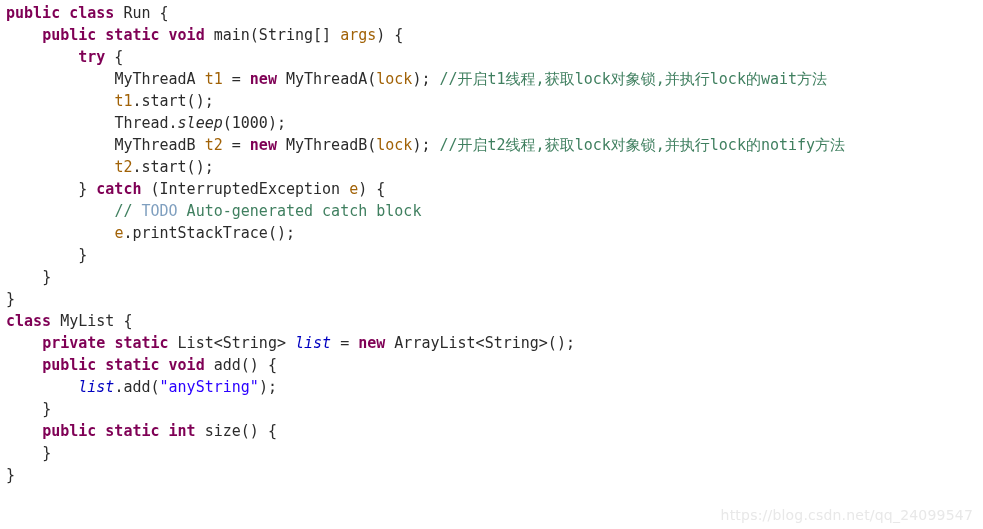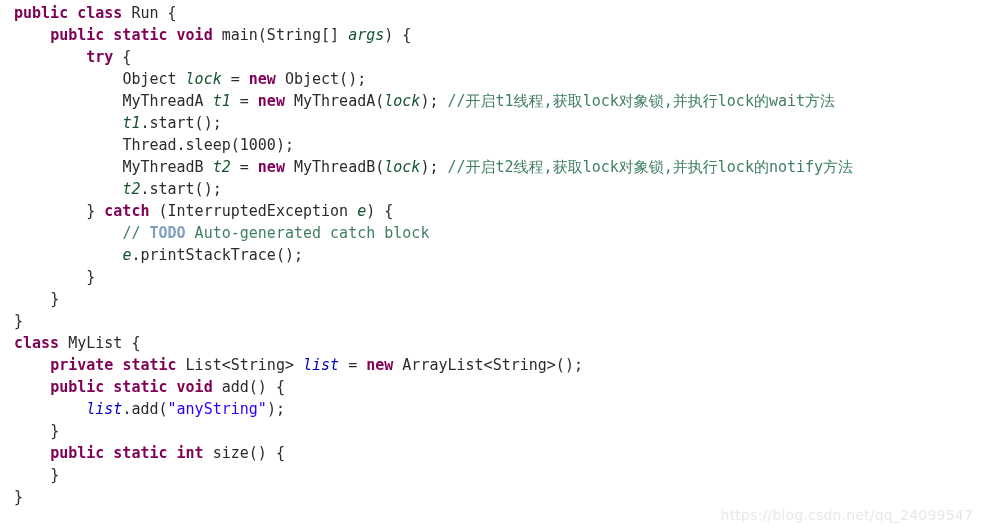--- a/index.html
+++ b/index.html
@@ -25,51 +25,51 @@
   }
 
   .code-line {
     height: 22px;
     line-height: 22px;
     white-space: pre;
     font-size: 15px;
     font-family: "DejaVu Sans Mono", "Liberation Mono", monospace;
     color: #2b2b2b;
     letter-spacing: 0px;
-    padding-left: 14px;
+    padding-left: 6px;
   }
 
   
   .tok-keyword {
     color: #7f0055;
     font-weight: bold;
   }
   .tok-plain {
     color: #2b2b2b;
   }
   .tok-local {
-    color: #14532d;
-    font-style: italic;
+    color: #a16207;
   }
   .tok-comment {
     color: #3f7f5f;
   }
   .tok-todo {
     color: #7f9fbf;
-    font-weight: bold;
+    font-weight: normal;
   }
   .tok-string {
     color: #2a00ff;
   }
   .tok-static-field {
     color: #0000c0;
     font-style: italic;
   }
   .tok-static-method {
     color: #2b2b2b;
+    font-style: italic;
   }
 
   
   #watermark {
     position: absolute;
     right: 10px;
     bottom: 6px;
     font-family: "DejaVu Sans", "Liberation Sans", sans-serif;
     font-size: 14px;
     color: #e8e8e8;
@@ -79,21 +79,20 @@
   }
 </style>
 </head>
 <body>
 
 <div id="code-surface">
   <div id="code-block">
       <div class="code-line"><span></span><span class="tok-keyword">public</span><span class="tok-plain"> </span><span class="tok-keyword">class</span><span class="tok-plain"> Run {</span></div>
       <div class="code-line"><span>    </span><span class="tok-keyword">public</span><span class="tok-plain"> </span><span class="tok-keyword">static</span><span class="tok-plain"> </span><span class="tok-keyword">void</span><span class="tok-plain"> main(String[] </span><span class="tok-local">args</span><span class="tok-plain">) {</span></div>
       <div class="code-line"><span>        </span><span class="tok-keyword">try</span><span class="tok-plain"> {</span></div>
-      <div class="code-line"><span>            </span><span class="tok-plain">Object </span><span class="tok-local">lock</span><span class="tok-plain"> = </span><span class="tok-keyword">new</span><span class="tok-plain"> Object();</span></div>
       <div class="code-line"><span>            </span><span class="tok-plain">MyThreadA </span><span class="tok-local">t1</span><span class="tok-plain"> = </span><span class="tok-keyword">new</span><span class="tok-plain"> MyThreadA(</span><span class="tok-local">lock</span><span class="tok-plain">); </span><span class="tok-comment">//开启t1线程,获取lock对象锁,并执行lock的wait方法</span></div>
       <div class="code-line"><span>            </span><span class="tok-local">t1</span><span class="tok-plain">.start();</span></div>
       <div class="code-line"><span>            </span><span class="tok-plain">Thread.</span><span class="tok-static-method">sleep</span><span class="tok-plain">(1000);</span></div>
       <div class="code-line"><span>            </span><span class="tok-plain">MyThreadB </span><span class="tok-local">t2</span><span class="tok-plain"> = </span><span class="tok-keyword">new</span><span class="tok-plain"> MyThreadB(</span><span class="tok-local">lock</span><span class="tok-plain">); </span><span class="tok-comment">//开启t2线程,获取lock对象锁,并执行lock的notify方法</span></div>
       <div class="code-line"><span>            </span><span class="tok-local">t2</span><span class="tok-plain">.start();</span></div>
       <div class="code-line"><span>        </span><span class="tok-plain">} </span><span class="tok-keyword">catch</span><span class="tok-plain"> (InterruptedException </span><span class="tok-local">e</span><span class="tok-plain">) {</span></div>
       <div class="code-line"><span>            </span><span class="tok-comment">// </span><span class="tok-todo">TODO</span><span class="tok-comment"> Auto-generated catch block</span></div>
       <div class="code-line"><span>            </span><span class="tok-local">e</span><span class="tok-plain">.printStackTrace();</span></div>
       <div class="code-line"><span>        </span><span class="tok-plain">}</span></div>
       <div class="code-line"><span>    </span><span class="tok-plain">}</span></div>

